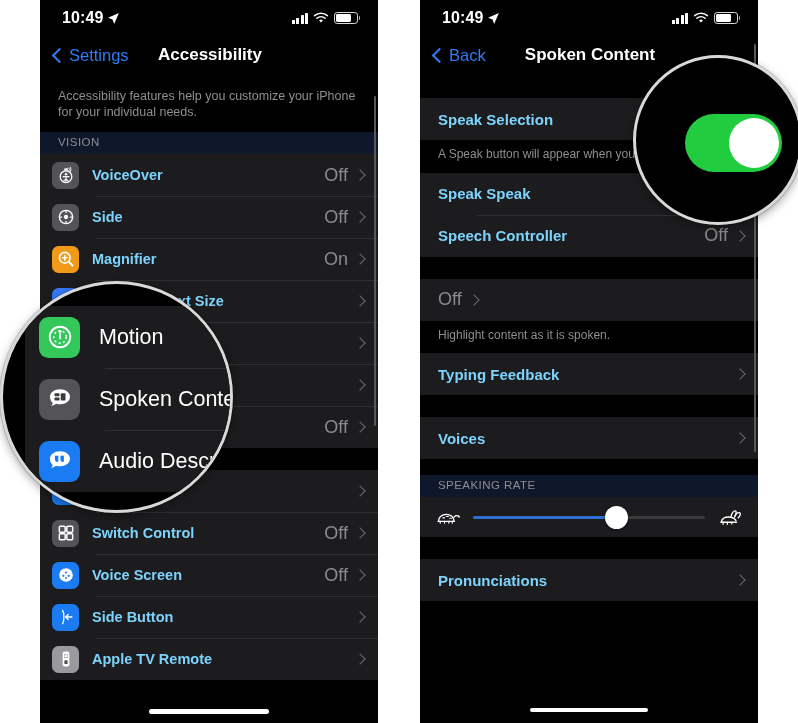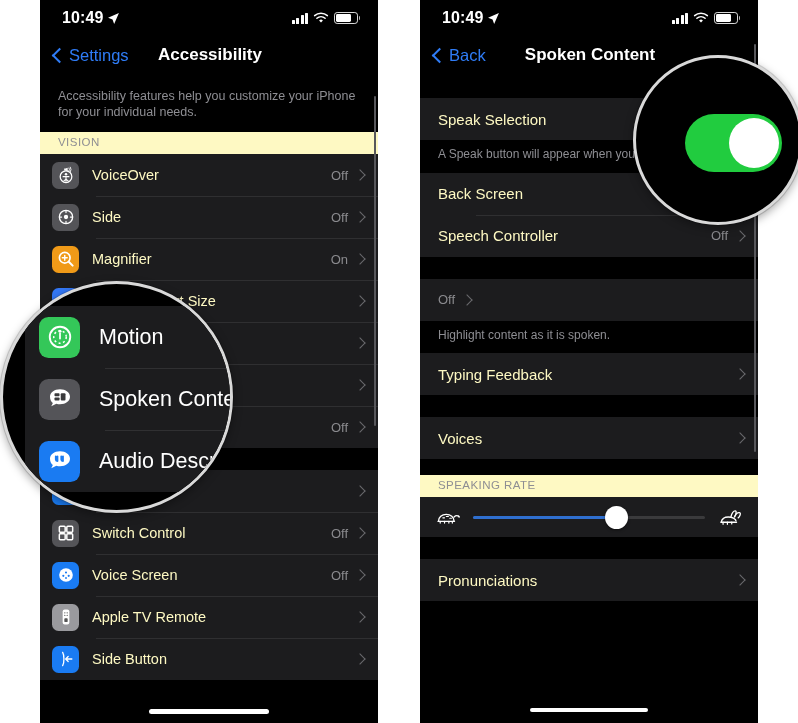--- a/index.html
+++ b/index.html
@@ -37,34 +37,34 @@
   .nav-back{display:flex;align-items:center;color:#2f7cf6;font-size:16.5px;
             gap:3px;z-index:3;}
   .chev-l{width:9px;height:9px;border-left:2.4px solid #2f7cf6;border-bottom:2.4px solid #2f7cf6;
           transform:rotate(45deg);display:inline-block;margin-right:1px;}
   .nav-title{position:absolute;left:2px;right:0;text-align:center;color:#fff;
              font-size:17px;font-weight:700;pointer-events:none;}
 
   
   .list{position:relative;background:#000;}
   .intro{color:#8e8e93;font-size:12.5px;line-height:16px;padding:14px 18px 12px 18px;background:#000;}
-  .grouphdr{color:#8e8e93;font-size:11.5px;letter-spacing:.45px;padding:4px 18px 6px 18px;background:#fef9c3;}
+  .grouphdr{color:#8e8e93;font-size:11.5px;letter-spacing:.45px;padding:4px 18px 6px 18px;background:#0f172a;}
   .gap{height:22px;background:#000;}
   .gap.s{height:10px;}
 
   .row{position:relative;display:flex;align-items:center;background:#1c1c1e;
        height:42px;padding:0 12px 0 12px;box-sizing:border-box;}
   .row + .row::before{content:"";position:absolute;left:56px;right:0;top:0;height:1px;background:#2f2f31;}
   .row.noicon{padding-left:18px;}
   .ico{width:27px;height:27px;border-radius:6.5px;flex:0 0 27px;margin-right:13px;
        display:flex;align-items:center;justify-content:center;overflow:hidden;}
   .ico svg{display:block;}
-  .rlabel{color:#fef9c3;font-size:14.5px;flex:1;white-space:nowrap;}
+  .rlabel{color:#7dd3fc;font-size:14.5px;flex:1;white-space:nowrap;font-weight:bold;}
   .rlabel.big{font-size:15px;}
-  .rval{color:#8a8a8e;font-size:13px;margin-right:8px;}
+  .rval{color:#8a8a8e;font-size:18px;margin-right:8px;}
   .chev{width:7px;height:7px;border-top:1.9px solid #6a6a6e;border-right:1.9px solid #6a6a6e;
         transform:rotate(45deg);flex:0 0 auto;margin-right:2px;}
   .desc{color:#8e8e93;font-size:12px;line-height:15.5px;padding:7px 18px 10px 18px;background:#000;}
 
   
   .tgl{width:45px;height:27px;border-radius:14px;background:#32d74b;position:relative;flex:0 0 45px;}
   .tgl i{position:absolute;top:2px;left:20px;width:23px;height:23px;border-radius:50%;
          background:#fff;box-shadow:0 1px 2px rgba(0,0,0,.4);}
 
   
@@ -265,41 +265,41 @@
                   <circle cx="8.8" cy="13" r="1.3" fill="#1a7bf2"></circle>
                   <circle cx="15.2" cy="13" r="1.3" fill="#1a7bf2"></circle>
                   <circle cx="12" cy="15.6" r="1.1" fill="#1a7bf2"></circle>
                 </svg>
               </span>
               <span class="rlabel">Voice Screen</span>
               <span class="rval">Off</span>
               <i class="chev"></i>
             </div>
             <div class="row">
+              <span class="ico" style="background: rgb(26, 123, 242);">
+                <svg width="20" height="20" viewBox="0 0 24 24">
+                  <path d="M8 4c2 3 2 13 0 16" fill="none" stroke="#fff" stroke-width="1.6" stroke-linecap="round"></path>
+                  <path d="M19 12h-7M14.6 9l-3 3 3 3" fill="none" stroke="#fff" stroke-width="1.6" stroke-linecap="round" stroke-linejoin="round"></path>
+                </svg>
+              </span>
+              <span class="rlabel">Side Button</span>
+              <i class="chev"></i>
+            </div>
+            <div class="row">
               <span class="ico" style="background: rgb(154, 154, 158);">
                 <svg width="20" height="20" viewBox="0 0 24 24">
                   <rect x="8" y="3" width="8" height="18" rx="2.4" fill="#fff"></rect>
                   <circle cx="10.6" cy="7" r="0.8" fill="#555"></circle>
                   <circle cx="13.4" cy="7" r="0.8" fill="#555"></circle>
                   <circle cx="10.6" cy="10" r="0.8" fill="#555"></circle>
                   <circle cx="13.4" cy="10" r="0.8" fill="#555"></circle>
                   <rect x="10" y="13.4" width="4" height="4.6" rx="1" fill="#555"></rect>
                 </svg>
               </span>
               <span class="rlabel">Apple TV Remote</span>
-              <i class="chev"></i>
-            </div>
-            <div class="row">
-              <span class="ico" style="background: rgb(26, 123, 242);">
-                <svg width="20" height="20" viewBox="0 0 24 24">
-                  <path d="M8 4c2 3 2 13 0 16" fill="none" stroke="#fff" stroke-width="1.6" stroke-linecap="round"></path>
-                  <path d="M19 12h-7M14.6 9l-3 3 3 3" fill="none" stroke="#fff" stroke-width="1.6" stroke-linecap="round" stroke-linejoin="round"></path>
-                </svg>
-              </span>
-              <span class="rlabel">Side Button</span>
               <i class="chev"></i>
             </div>
           </div>
       </div>
 
       <div class="scrollind" style="right:2px;top:96px;height:330px;"></div>
       <div class="homebar"></div>
     </div>
   </div>
 
@@ -345,21 +345,21 @@
 
         <div class="row noicon">
           <span class="rlabel big">Speak Selection</span>
           <span class="tgl">
               <i></i>
             </span>
         </div>
         <div class="desc">A Speak button will appear when you select text.</div>
 
         <div class="row noicon">
-          <span class="rlabel big">Back Screen</span>
+          <span class="rlabel big">Speak Speak</span>
           <span class="tgl">
               <i></i>
             </span>
         </div>
 
         <div class="row noicon">
           <span class="rlabel big">Speech Controller</span>
           <span class="rval">Off</span>
           <i class="chev"></i>
         </div>

